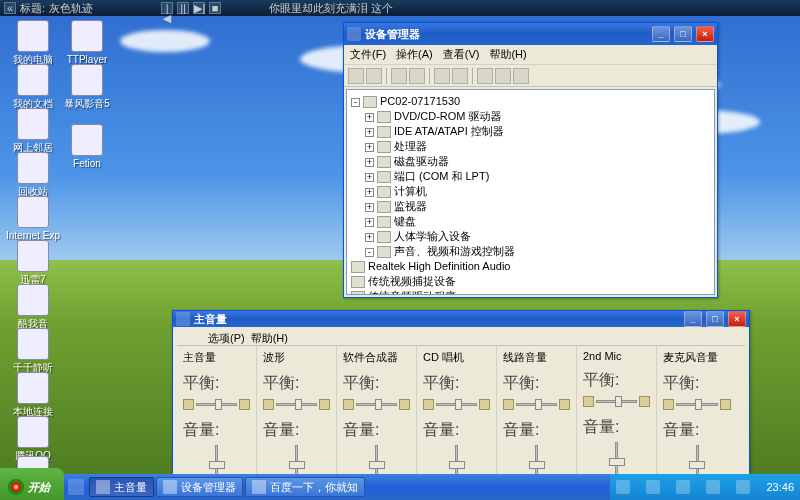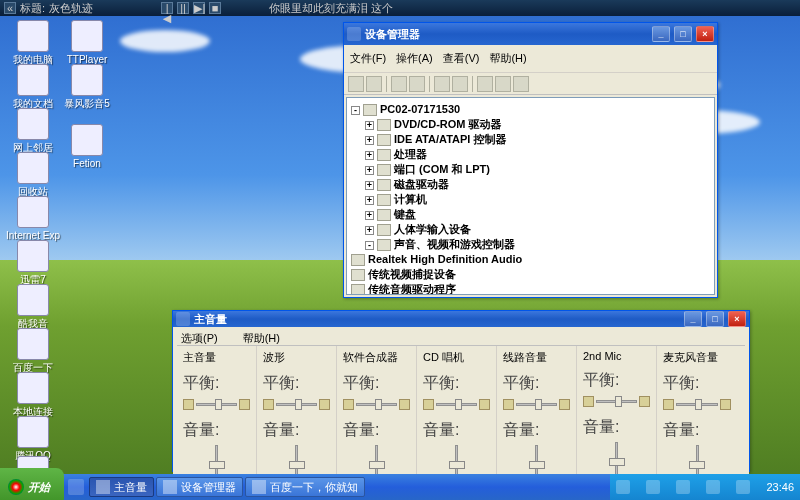--- a/index.html
+++ b/index.html
@@ -15,36 +15,36 @@
 .mediabar .btn { width:12px; height:12px; background:#2a4a6a; border:1px solid #5a7a9a; text-align:center; line-height:10px; }
 
 
 .win { position:absolute; background:#ece9d8; border:1px solid #0055ea; box-shadow:1px 1px 3px rgba(0,0,0,0.3); display:flex; flex-direction:column; }
 .titlebar { height:22px; background:linear-gradient(#3b77dd,#1e5bc5 50%,#2666d0); display:flex; align-items:center; color:#fff; font-weight:bold; padding:0 3px; gap:4px; }
 .titlebar .tic { width:14px; height:14px; background:#fff3; border-radius:2px; }
 .titlebar .ttxt { flex:1; font-size:11px; }
 .tbtn { width:18px; height:16px; background:linear-gradient(#e8a05a,#d06020); border:1px solid #fff5; border-radius:2px; color:#fff; font-size:9px; text-align:center; line-height:14px; }
 .tbtn.cl { background:linear-gradient(#f06050,#c02010); }
 .tbtn.mn { background:linear-gradient(#6a98e0,#3a68c0); }
-.menubar { height:28px; background:#ece9d8; display:flex; align-items:center; gap:10px; padding:0 6px; border-bottom:1px solid #d4d0c8; font-size:11px; }
+.menubar { height:20px; background:#ece9d8; display:flex; align-items:center; gap:10px; padding:0 6px; border-bottom:1px solid #d4d0c8; font-size:11px; }
 .menubar span { cursor:default; }
 .toolbar { height:22px; background:#ece9d8; border-bottom:1px solid #c0c0c0; display:flex; align-items:center; gap:2px; padding:0 4px; }
 .toolbar .tbi { width:16px; height:16px; background:#d8d8c8; border:1px solid #b0b0a0; }
 .toolbar .sep { width:1px; height:16px; background:#b0b0a0; margin:0 2px; }
 
 
 .devtree { flex:1; background:#fff; border:1px solid #7f9db9; margin:2px; overflow:auto; padding:4px; font-size:11px; line-height:15px; }
-.node { white-space:nowrap;font-weight:bold; }
+.node { white-space:nowrap; }
 .node .tg { display:inline-block; width:9px; height:9px; border:1px solid #888; text-align:center; line-height:7px; font-size:9px; margin-right:3px; background:#fff; }
 .node .nic { display:inline-block; width:14px; height:12px; background:#e0e0d0; border:1px solid #a0a090; margin-right:3px; vertical-align:middle; }
 .i1 { margin-left:14px; } .i2 { }
 
 
 .vol-body { background:#ece9d8; padding:2px 4px 4px; }
-.vol-menu { height:16px; display:flex; gap:25px; padding:2px 4px; font-size:11px; }
+.vol-menu { height:16px; display:flex; gap:6px; padding:2px 4px; font-size:11px;margin-left:27px; }
 .mixers { display:flex; gap:0; border-top:1px solid #c0c0c0; }
 .mixer { width:80px; border-right:1px solid #d4d0c8; padding:4px 6px 6px; }
 .mixer:last-child { border-right:none; }
 .mixer .mlbl { font-size:11px; margin-bottom:6px; }
 .mixer .row-lbl { font-size:16px; margin:8px 0 2px; color:#444; }
 .bal { position:relative; height:16px; display:flex; align-items:center; justify-content:space-between; }
 .bal .spk { width:11px; height:11px; background:#d8d098; border:1px solid #a09060; }
 .bal .track { flex:1; height:3px; background:#c0c0c0; margin:0 2px; position:relative; border:1px solid #909090; }
 .bal .thumb { position:absolute; top:-5px; left:45%; width:7px; height:11px; background:#ece9d8; border:1px solid #888; }
 .vslider { position:relative; width:100%; height:60px; display:flex; justify-content:center; align-items:center; }
@@ -111,21 +111,21 @@
     <div class="desktop-icon" style="left: 6px; top: 240px;">
       <div class="ic"></div>
       <div class="lbl">迅雷7</div>
     </div>
     <div class="desktop-icon" style="left: 6px; top: 284px;">
       <div class="ic"></div>
       <div class="lbl">酷我音</div>
     </div>
     <div class="desktop-icon" style="left: 6px; top: 328px;">
       <div class="ic"></div>
-      <div class="lbl">百度一下</div>
+      <div class="lbl">千千静听</div>
     </div>
     <div class="desktop-icon" style="left: 6px; top: 372px;">
       <div class="ic"></div>
       <div class="lbl">本地连接</div>
     </div>
     <div class="desktop-icon" style="left: 6px; top: 416px;">
       <div class="ic"></div>
       <div class="lbl">腾讯QQ</div>
     </div>
     <div class="desktop-icon" style="left: 6px; top: 456px;">
@@ -172,23 +172,24 @@
     <span class="sep"></span>
     <span class="tbi"></span>
     <span class="tbi"></span>
     <span class="tbi"></span>
   </div>
   <div class="devtree" id="devtree">
       <div class="node"><span class="tg">-</span><span class="nic"></span>PC02-07171530</div>
       <div class="node i1"><span class="tg">+</span><span class="nic"></span>DVD/CD-ROM 驱动器</div>
       <div class="node i1"><span class="tg">+</span><span class="nic"></span>IDE ATA/ATAPI 控制器</div>
       <div class="node i1"><span class="tg">+</span><span class="nic"></span>处理器</div>
+      <div class="node i1"><span class="tg">+</span><span class="nic"></span>磁盘驱动器</div>
       <div class="node i1"><span class="tg">+</span><span class="nic"></span>端口 (COM 和 LPT)</div>
-      <div class="node i1"><span class="tg">+</span><span class="nic"></span>磁盘驱动器</div>
       <div class="node i1"><span class="tg">+</span><span class="nic"></span>计算机</div>
+      <div class="node i1"><span class="tg">+</span><span class="nic"></span>监视器</div>
       <div class="node i1"><span class="tg">+</span><span class="nic"></span>键盘</div>
       <div class="node i1"><span class="tg">+</span><span class="nic"></span>人体学输入设备</div>
       <div class="node i1"><span class="tg">-</span><span class="nic"></span>声音、视频和游戏控制器</div>
       <div class="node i2"><span class="nic"></span>Realtek High Definition Audio</div>
       <div class="node i2"><span class="nic"></span>传统视频捕捉设备</div>
       <div class="node i2"><span class="nic"></span>传统音频驱动程序</div>
     </div>
 </div>
 
 <div class="win" style="top:310px;left:172px;width:578px;height:162px">

